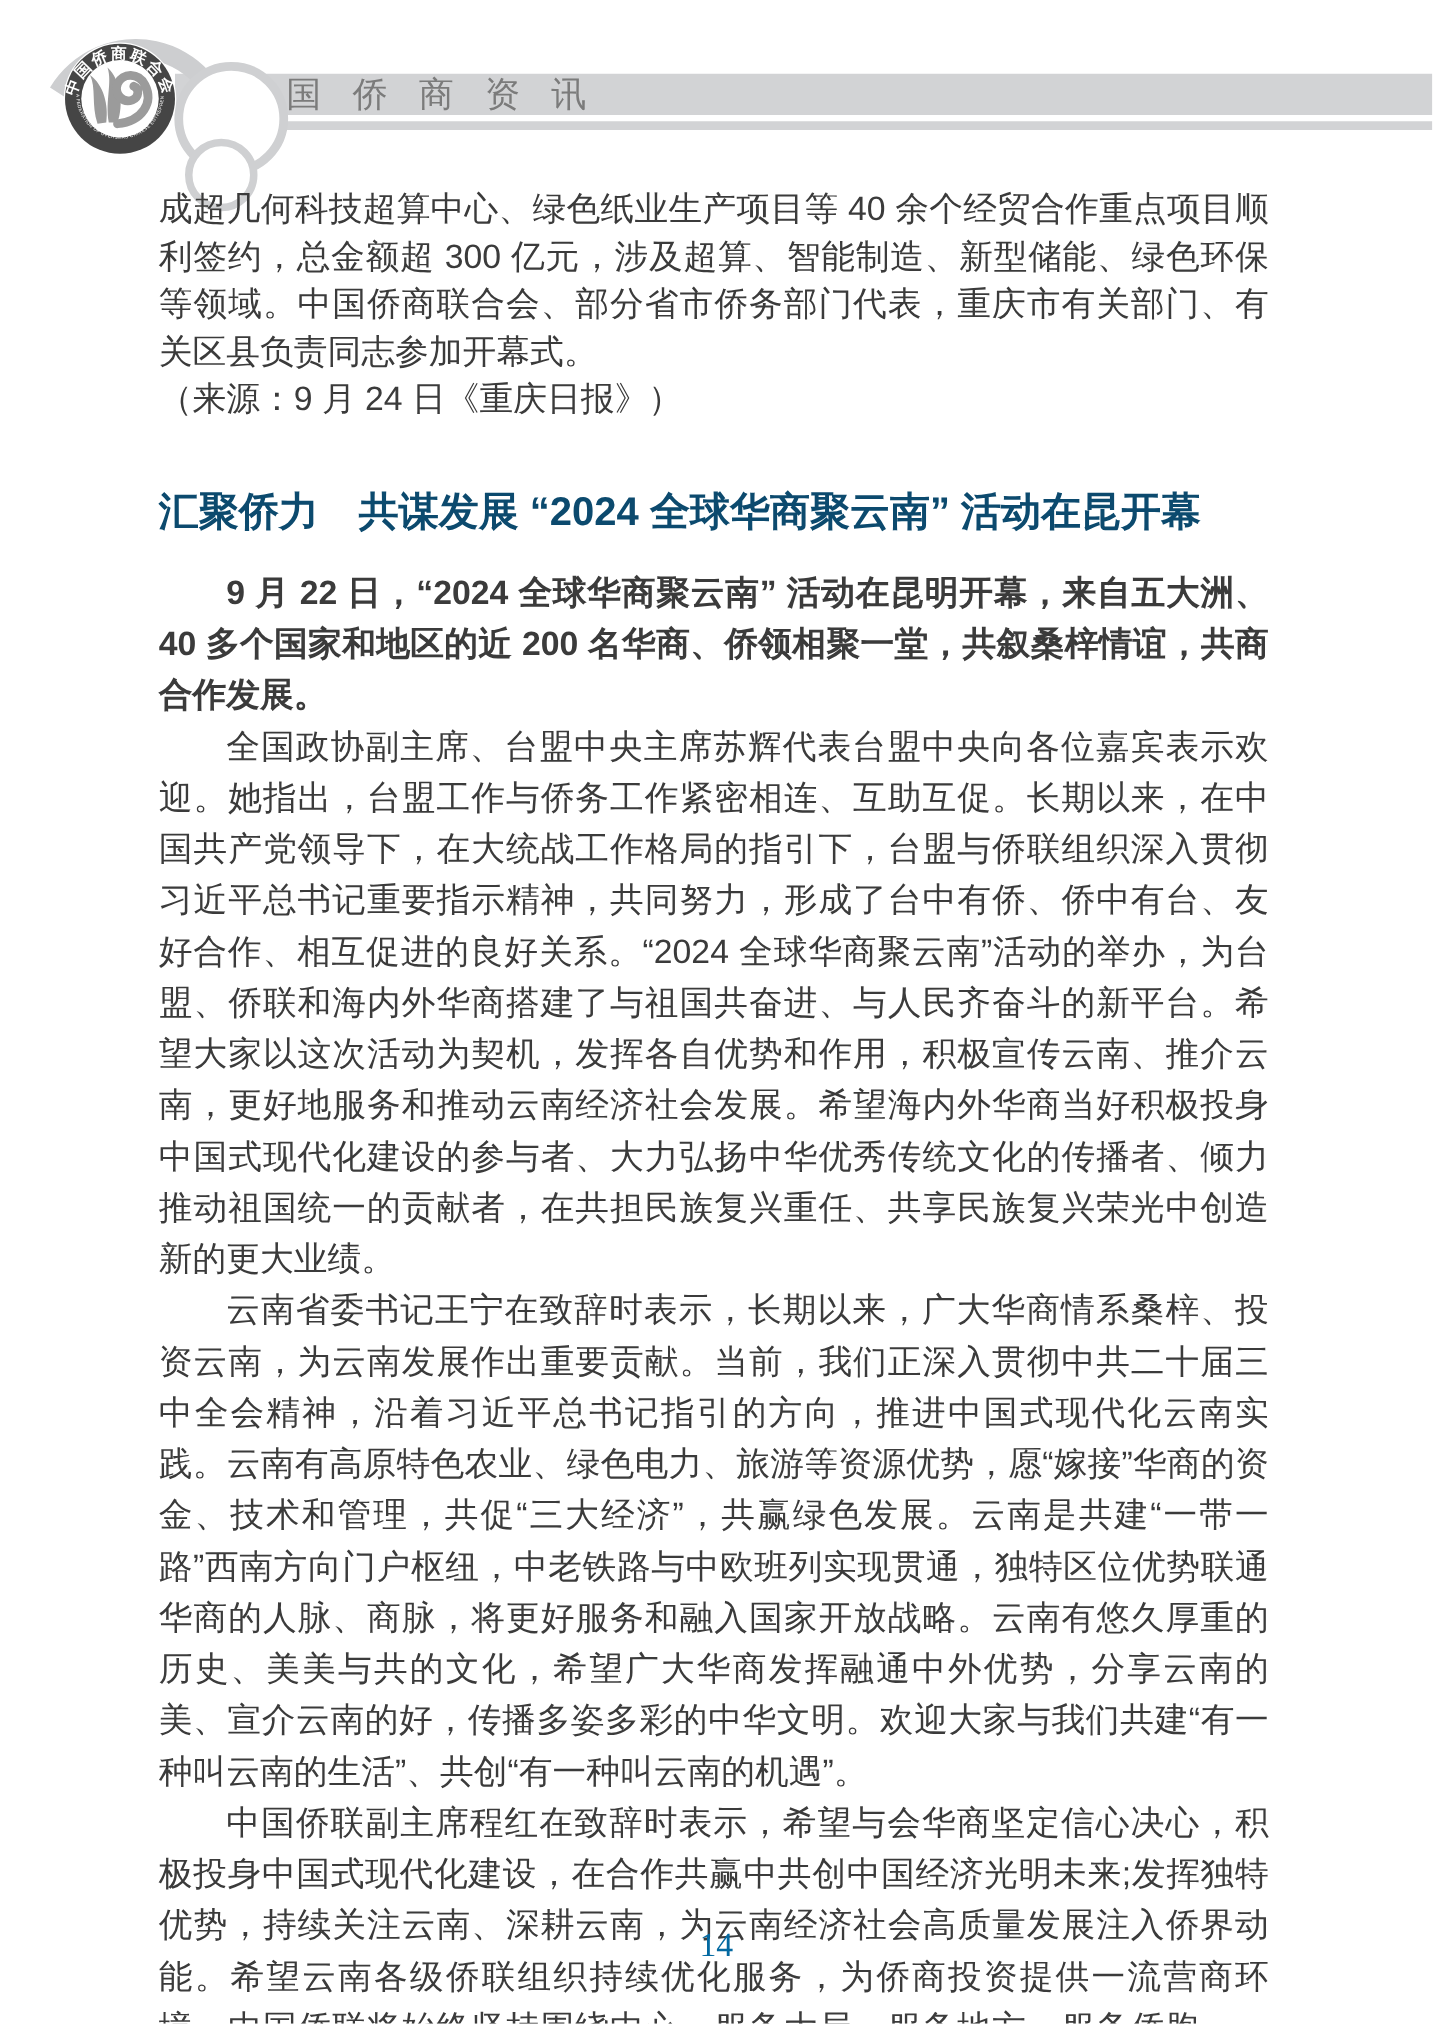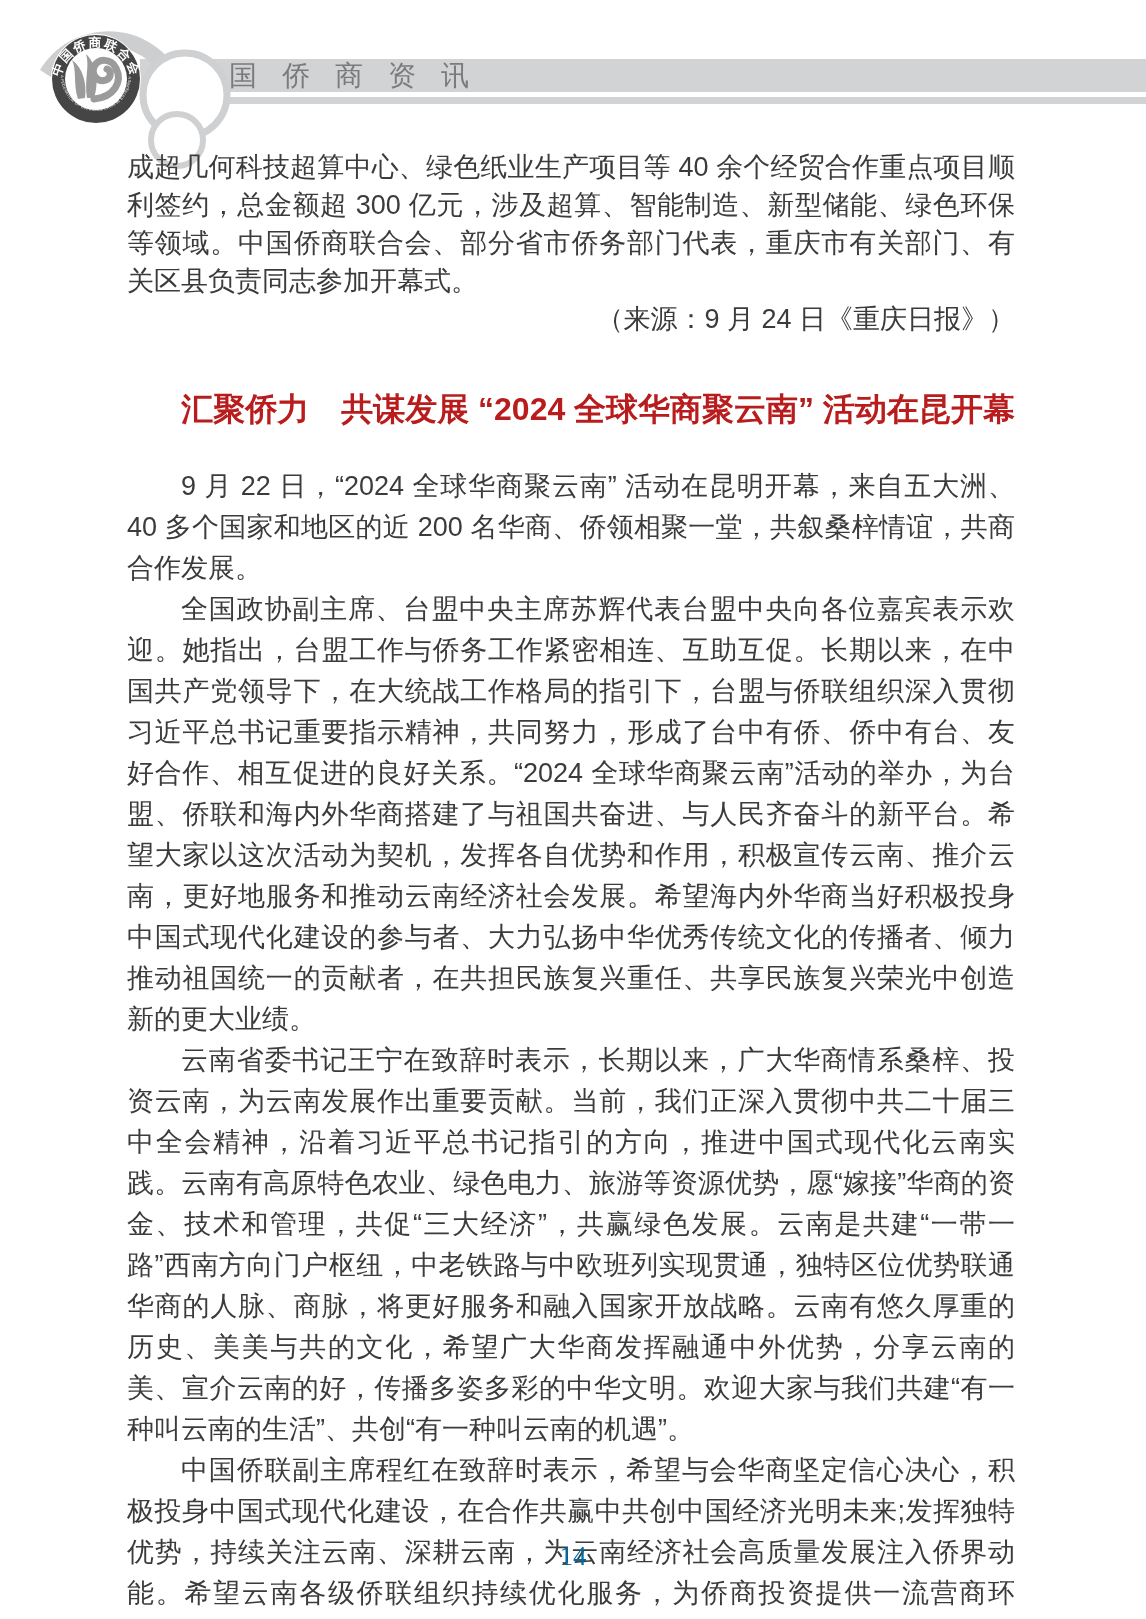--- a/index.html
+++ b/index.html
@@ -46,37 +46,36 @@
     text-align: justify;
   }
   .prev-para {
     margin: 0;
     line-height: 38px;
     text-indent: 0;
   }
   .source-line {
     margin: 0;
     line-height: 38px;
-    text-align: right;
   }
   .article-title {
     margin: 48px 0 0 0;
     line-height: 46px;
     font-size: 32px;
     font-weight: 700;
-    color: #b91c1c;
-    text-align: right;
+    color: #0c4a6e;
+    text-align: left;
     text-indent: 0;
   }
   .body-para {
     margin: 0;
     line-height: 41px;
     text-indent: 2em;
   }
-  .body-para.first { margin-top: 34px; }
+  .body-para.first { margin-top: 22px; font-weight: bold; }
   .page-number {
     position: absolute;
     left: 0; right: 0; top: 1541px;
     text-align: center;
     font-family: "Liberation Serif", serif;
     font-size: 27px;
     color: #0369a1;
   }
 </style>
 </head>

